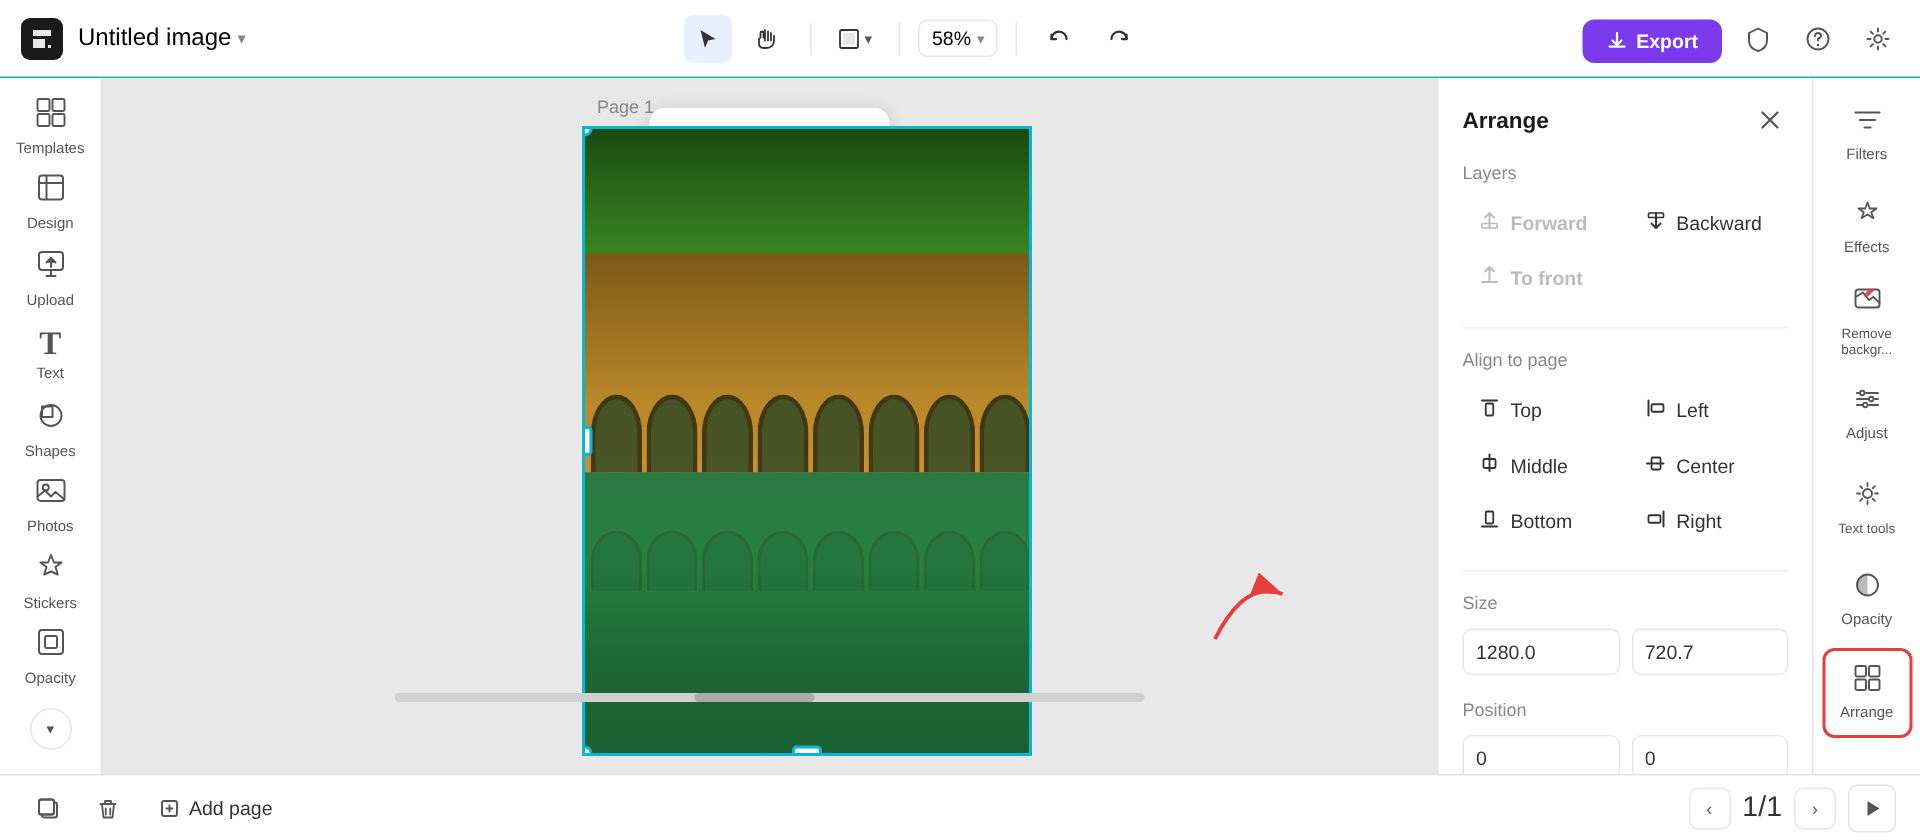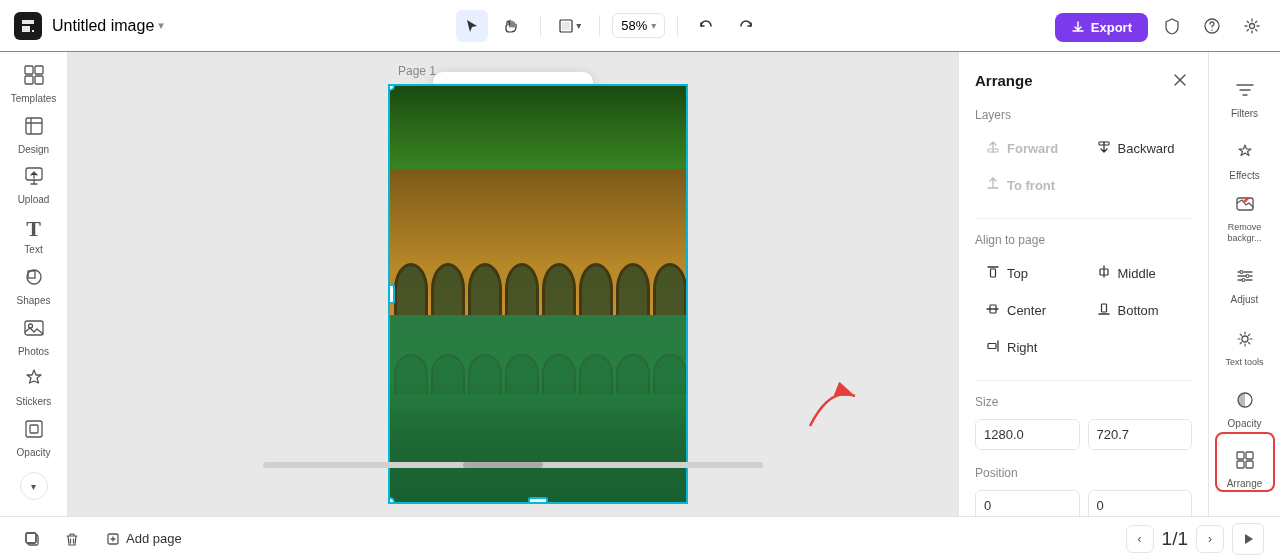--- a/index.html
+++ b/index.html
@@ -72,21 +72,21 @@
     .align-btn { display: flex; align-items: center; gap: 6px; padding: 7px 10px; border: none; background: none; cursor: pointer; border-radius: 6px; font-size: 13px; color: #333; }
     .align-btn .btn-icon { font-size: 14px; }
     .size-section { margin-bottom: 16px; }
     .size-row { display: grid; grid-template-columns: 1fr 1fr; gap: 8px; }
     .input-group { display: flex; align-items: center; border: 1px solid #e5e5e5; border-radius: 6px; overflow: hidden; }
     .input-field { flex: 1; padding: 7px 8px; border: none; font-size: 13px; outline: none; color: #333; }
     .position-row { display: grid; grid-template-columns: 1fr 1fr; gap: 8px; }
 
     
     .right-icon-sidebar { width: 72px; background: #fff; border-left: 1px solid #e5e5e5; display: flex; flex-direction: column; align-items: center; padding: 8px 0; gap: 2px; flex-shrink: 0; }
-    .right-sidebar-item { width: 60px; height: 60px; display: flex; flex-direction: column; align-items: center; justify-content: flex-end; gap: 3px; cursor: pointer; border-radius: 8px; color: #555; }
+    .right-sidebar-item { width: 60px; height: 60px; display: flex; flex-direction: column; align-items: center; justify-content: center; gap: 3px; cursor: pointer; border-radius: 8px; color: #555; }
     .right-sidebar-item .icon { font-size: 18px; }
     .right-sidebar-item .label { font-size: 10px; color: #555; text-align: center; line-height: 1.2; }
 
     
     .bridge-img { width: 100%; height: 100%; background:
       linear-gradient(to bottom,
         #1a4a10 0%,
         #2d6b1a 8%,
         #3a7a20 15%,
         #4a8a2a 20%,
@@ -399,20 +399,29 @@
         <div class="section-label">Align to page</div>
         <div class="align-grid">
           <button class="align-btn">
             <span class="btn-icon">
               <svg width="16" height="16" viewBox="0 0 16 16">
                   <path d="M3 3h10" stroke="#333" stroke-width="1.3" stroke-linecap="round"></path>
                   <rect x="5.5" y="5" width="5" height="8" rx="0.8" stroke="#333" stroke-width="1.2" fill="none"></rect>
                 </svg>
             </span>
             <span>Top</span>
+          </button>
+          <button class="align-btn">
+            <span class="btn-icon">
+              <svg width="16" height="16" viewBox="0 0 16 16">
+                  <path d="M3 3v10" stroke="#333" stroke-width="1.3" stroke-linecap="round"></path>
+                  <rect x="5" y="5.5" width="8" height="5" rx="0.8" stroke="#333" stroke-width="1.2" fill="none"></rect>
+                </svg>
+            </span>
+            <span>Left</span>
           </button>
           <button class="align-btn">
             <span class="btn-icon">
               <svg width="16" height="16" viewBox="0 0 16 16">
                   <path d="M8 2v12" stroke="#333" stroke-width="1.3" stroke-linecap="round" stroke-dasharray="2 1"></path>
                   <rect x="4" y="5" width="8" height="6" rx="0.8" stroke="#333" stroke-width="1.2" fill="none"></rect>
                 </svg>
             </span>
             <span>Middle</span>
           </button>

